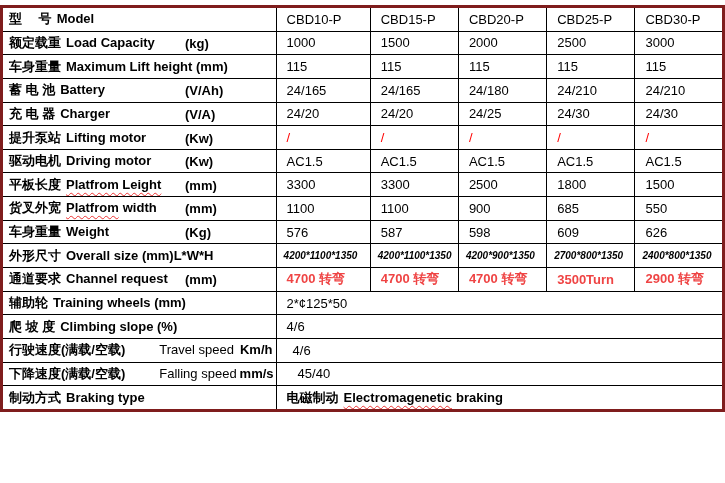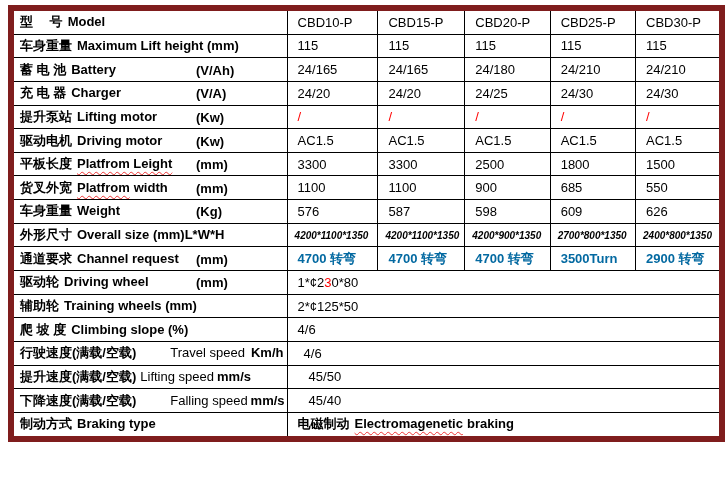--- a/index.html
+++ b/index.html
@@ -6,25 +6,25 @@
     margin: 0;
     padding: 0;
     width: 725px;
     height: 483px;
     background: #ffffff;
     overflow: hidden;
     font-family: "Liberation Sans", "DejaVu Sans", sans-serif;
   }
   table.spec-table {
     position: absolute;
-    left: 8px;
+    left: 0;
     top: 5px;
     border-collapse: collapse;
     table-layout: fixed;
-    border: 6px solid #7f1d1d;
+    border: 3px solid #7f1d1d;
   }
   td {
     border: 1px solid #000;
     height: 22.65px;
     font-size: 13px;
     color: #000;
     padding: 0 2px 0 10px;
     white-space: nowrap;
     overflow: hidden;
     vertical-align: middle;
@@ -51,21 +51,21 @@
   .sq {
     text-decoration-line: underline;
     text-decoration-style: wavy;
     text-decoration-color: #e33;
     text-decoration-thickness: 1px;
     text-underline-offset: 3px;
   }
   .gap { margin-left: 4px; }
   
   td.red { color: #ff0000; }
-  td.redbold { color: #0369a1; font-weight: bold; }
+  td.redbold { color: #ef4444; font-weight: bold; }
   td.smallbold { font-size: 10px; font-weight: bold; padding-left: 7px; font-style: italic; }
   td.ind1 { padding-left: 16px; }
   td.ind2 { padding-left: 21px; }
   .redpart { color: #ff0000; }
   .bold { font-weight: bold; }
 </style>
 </head>
 <body>
 
 <table class="spec-table">
@@ -83,20 +83,30 @@
     <td class="lbl">
       <span class="zh">型　 号</span><span>Model</span><span class="unit"></span>
     </td>
     <td>CBD10-P</td>
     <td>CBD15-P</td>
     <td>CBD20-P</td>
     <td>CBD25-P</td>
     <td>CBD30-P</td>
   </tr>
 
+  <tr>
+    <td class="lbl">
+      <span class="zh">额定载重</span><span>Load Capacity</span><span class="unit">(kg)</span>
+    </td>
+    <td>1000</td>
+    <td>1500</td>
+    <td>2000</td>
+    <td>2500</td>
+    <td>3000</td>
+  </tr>
 
   <tr>
     <td class="lbl">
       <span class="zh">车身重量</span><span>Maximum Lift height (mm)</span><span class="unit"></span>
     </td>
     <td>115</td>
     <td>115</td>
     <td>115</td>
     <td>115</td>
     <td>115</td>
@@ -194,26 +204,20 @@
     <td class="lbl">
       <span class="zh">通道要求</span><span>Channel request</span><span class="unit">(mm)</span>
     </td>
     <td class="redbold">4700 转弯</td>
     <td class="redbold">4700 转弯</td>
     <td class="redbold">4700 转弯</td>
     <td class="redbold">3500Turn</td>
     <td class="redbold">2900 转弯</td>
   </tr>
 
-  <tr>
-    <td class="lbl">
-      <span class="zh">驱动轮</span><span>Driving wheel</span><span class="unit">(mm)</span>
-    </td>
-    <td colspan="5"><span>1*¢2</span><span class="redpart">3</span><span>0*80</span></td>
-  </tr>
 
   <tr>
     <td class="lbl">
       <span class="zh">辅助轮</span><span>Training wheels (mm)</span><span class="unit"></span>
     </td>
     <td colspan="5">2*¢125*50</td>
   </tr>
 
 
   <tr>
@@ -223,26 +227,20 @@
     <td colspan="5">4/6</td>
   </tr>
 
   <tr>
     <td class="lbl">
       <span>行驶速度(满载/空载)</span><span class="reg">Travel speed</span><span class="unit-inline">Km/h</span>
     </td>
     <td colspan="5" class="ind1">4/6</td>
   </tr>
 
-  <tr>
-    <td class="lbl">
-      <span>提升速度(满载/空载)</span><span class="reg gap">Lifting speed</span><span class="unit-inline" style="margin-left:3px">mm/s</span>
-    </td>
-    <td colspan="5" class="ind2">45/50</td>
-  </tr>
 
   <tr>
     <td class="lbl">
       <span>下降速度(满载/空载)</span><span class="reg">Falling speed</span><span class="unit-inline" style="margin-left:3px">mm/s</span>
     </td>
     <td colspan="5" class="ind2">45/40</td>
   </tr>
 
   <tr>
     <td class="lbl">

